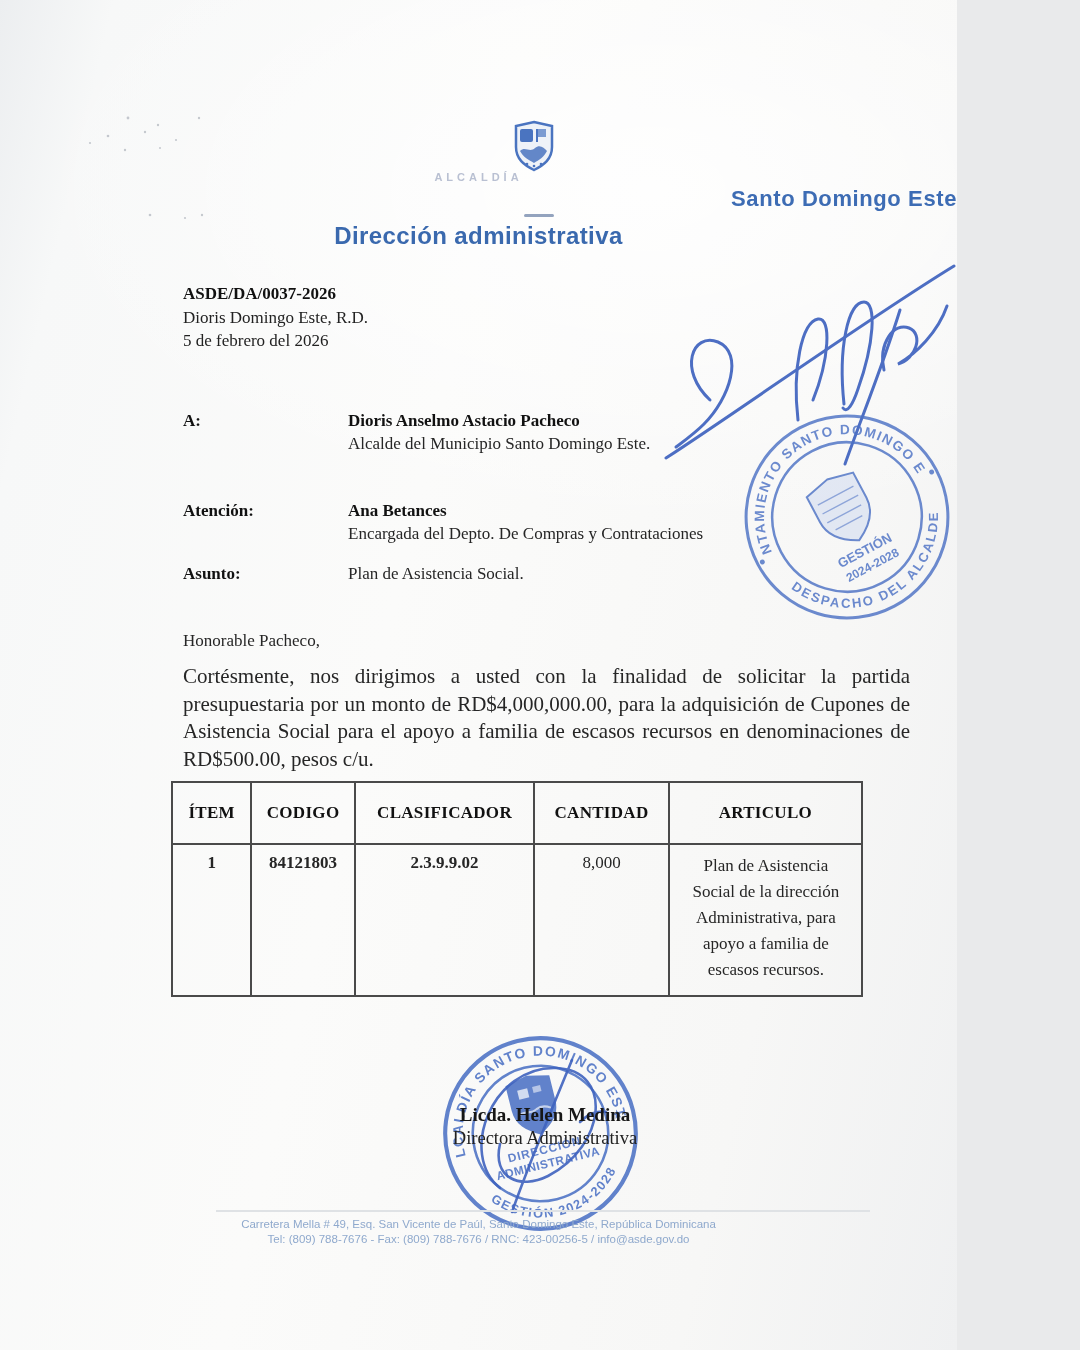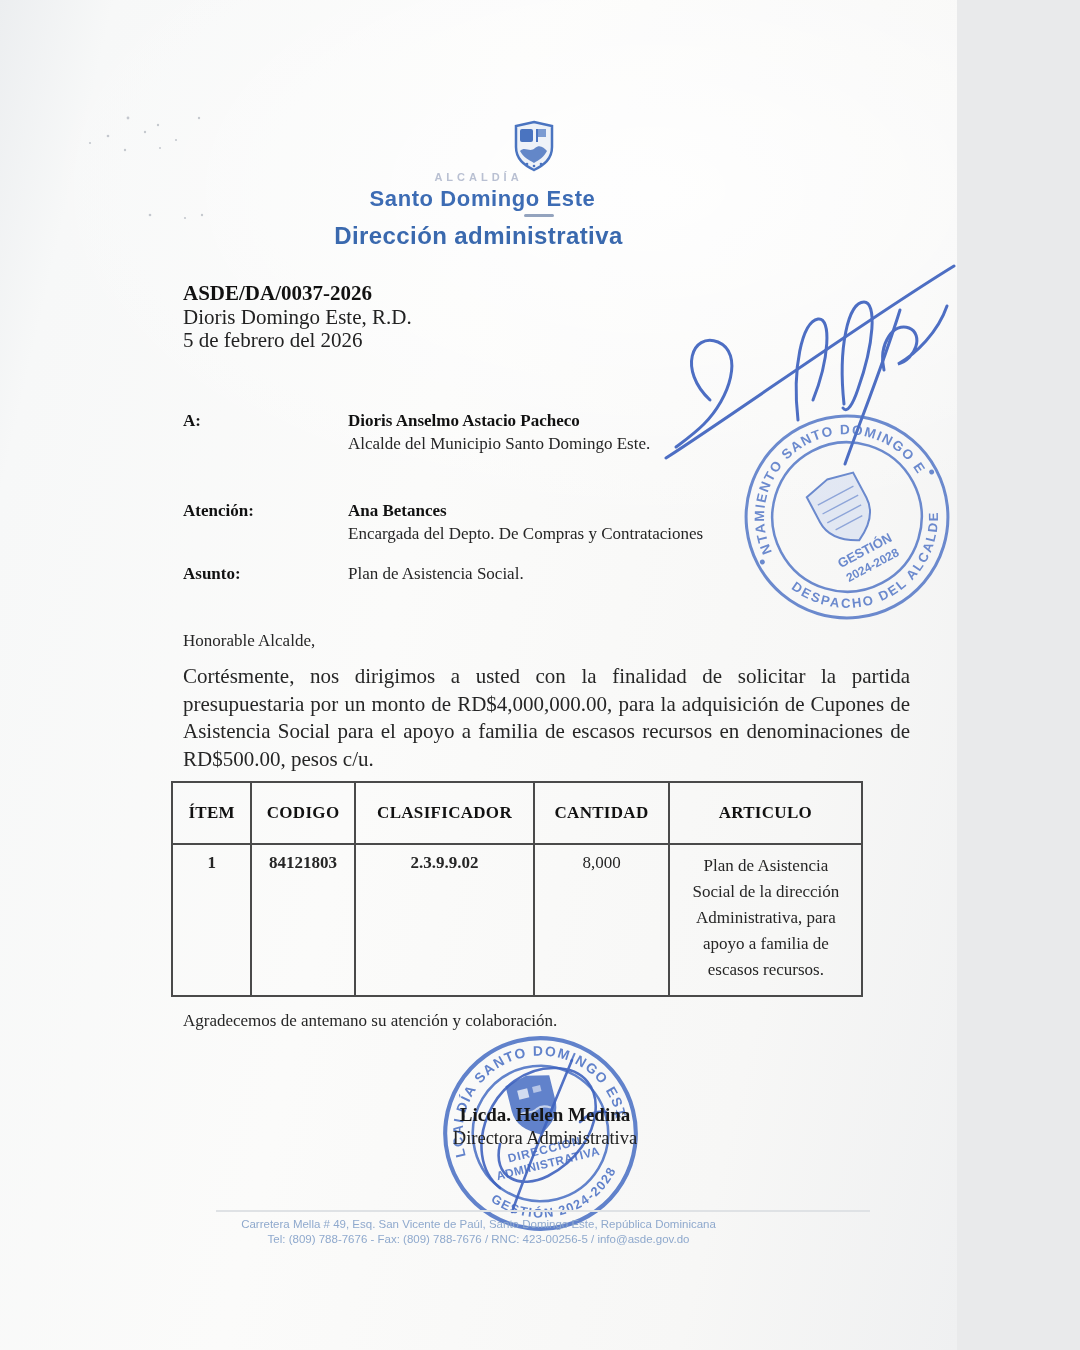--- a/index.html
+++ b/index.html
@@ -10,26 +10,26 @@
       radial-gradient(ellipse 900px 500px at 68% 14%, rgba(255,255,255,.85), rgba(255,255,255,0) 70%),
       linear-gradient(103deg,#eceef0 0%,#f7f8f8 9%,#fbfbfa 42%,#f7f7f6 78%,#eff0f1 100%);
     color:#262626;
   }
   
   .hdr{position:absolute;left:0;right:0;top:0;text-align:center;}
   .hdr-logo{position:absolute;left:511px;top:120px;}
   .hdr-alcaldia{position:absolute;left:0;right:0;top:171px;font-family:"Liberation Sans",sans-serif;
     font-size:11px;letter-spacing:4px;color:#b9c0d2;font-weight:bold;text-align:center;}
   .hdr-city{position:absolute;left:0;right:0;top:186px;font-family:"Liberation Sans",sans-serif;
-    font-size:22px;font-weight:bold;letter-spacing:.6px;color:#3d6cb4;text-align:center;padding-left:8px;}
+    font-size:22px;font-weight:bold;letter-spacing:.6px;color:#3d6cb4;text-align:right;padding-left:8px;}
   .hdr-dash{position:absolute;left:524px;top:214px;width:30px;height:3px;background:#93a3be;border-radius:2px;}
   .hdr-division{position:absolute;left:0;right:0;top:222px;font-family:"Liberation Sans",sans-serif;
     font-size:24px;font-weight:bold;letter-spacing:.4px;color:#3a69ae;text-align:center;}
   
-  .refblock{position:absolute;left:183px;top:282px;font-size:21px;line-height:23.5px;color:#222;}
+  .refblock{position:absolute;left:183px;top:282px;font-size:17px;line-height:23.5px;color:#222;}
   .refblock .code{font-weight:bold;color:#111;}
   
   .row{position:absolute;left:183px;font-size:17px;line-height:23px;}
   .row .lbl{display:inline-block;width:165px;vertical-align:top;font-weight:bold;color:#111;}
   .row .val{display:inline-block;vertical-align:top;}
   .row .val .name{font-weight:bold;color:#111;}
   
   .salutation{position:absolute;left:183px;top:631px;font-size:17px;}
   .paragraph{position:absolute;left:183px;top:663px;width:727px;font-size:21px;line-height:27.5px;text-align:justify;}
   .closing{position:absolute;left:183px;top:1011px;font-size:17px;}
@@ -111,21 +111,21 @@
 
   <div class="row" style="top:409px;">
     <span class="lbl">A:</span><span class="val"><span class="name">Dioris Anselmo Astacio Pacheco</span><br>
     <span>Alcalde del Municipio Santo Domingo Este.</span></span>
   </div>
 
   <div class="row" style="top:562px;">
     <span class="lbl">Asunto:</span><span class="val">Plan de Asistencia Social.</span>
   </div>
 
-  <div class="salutation">Honorable Alcalde,</div>
+  <div class="salutation">Honorable Pacheco,</div>
   <div class="paragraph">Cortésmente, nos dirigimos a usted con la finalidad de solicitar la partida presupuestaria por un monto de RD$4,000,000.00, para la adquisición de Cupones de Asistencia Social para el apoyo a familia de escasos recursos en denominaciones de RD$500.00, pesos c/u.</div>
 
   <div class="tblwrap">
     <table class="doc">
       <colgroup>
         <col style="width:11.5%">
           <col style="width:15%">
           <col style="width:26%">
           <col style="width:19.5%">
           <col style="width:28%">
@@ -144,21 +144,20 @@
           <td style="font-weight:bold">1</td>
           <td style="font-weight:bold">84121803</td>
           <td style="font-weight:bold">2.3.9.9.02</td>
           <td>8,000</td>
           <td class="articulo">Plan de Asistencia Social de la dirección Administrativa, para apoyo a familia de escasos recursos.</td>
         </tr>
       </tbody>
     </table>
   </div>
 
-  <div class="closing">Agradecemos de antemano su atención y colaboración.</div>
 
   <svg class="sig1" width="330" height="235" viewBox="0 0 330 235">
     <g fill="none" stroke="#3f63bf" stroke-width="3" stroke-linecap="round">
       <path d="M62 152 C30 122 44 84 70 94 C96 105 82 150 56 176 C46 186 36 193 28 199"></path>
       <path d="M18 210 C92 162 218 72 306 18"></path>
       <path d="M150 172 C144 120 154 74 170 71 C184 69 181 112 165 152"></path>
       <path d="M196 156 C190 100 200 54 216 54 C229 54 226 96 210 141 C205 156 199 166 195 160"></path>
       <path d="M236 122 C230 95 246 74 261 80 C276 86 268 111 250 116 C268 106 290 84 299 58"></path>
       <path d="M252 62 C234 120 214 168 197 216"></path>
     </g>

